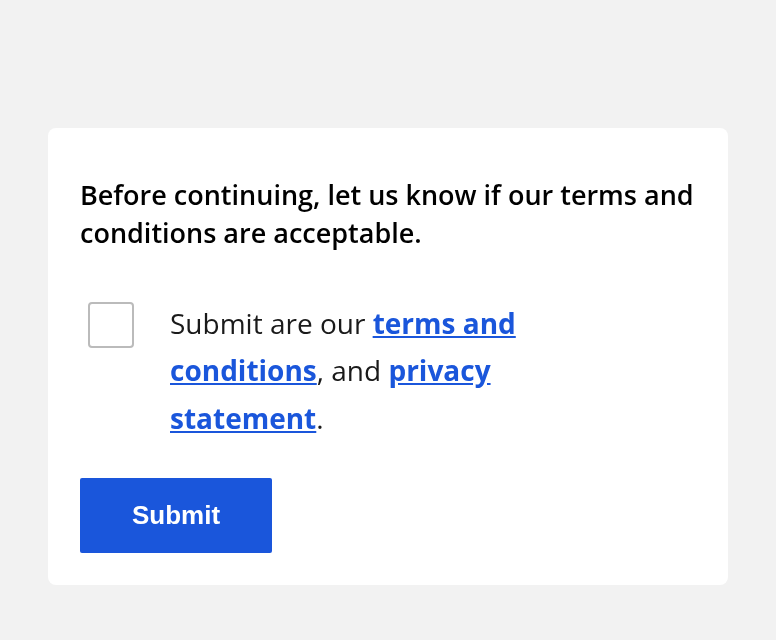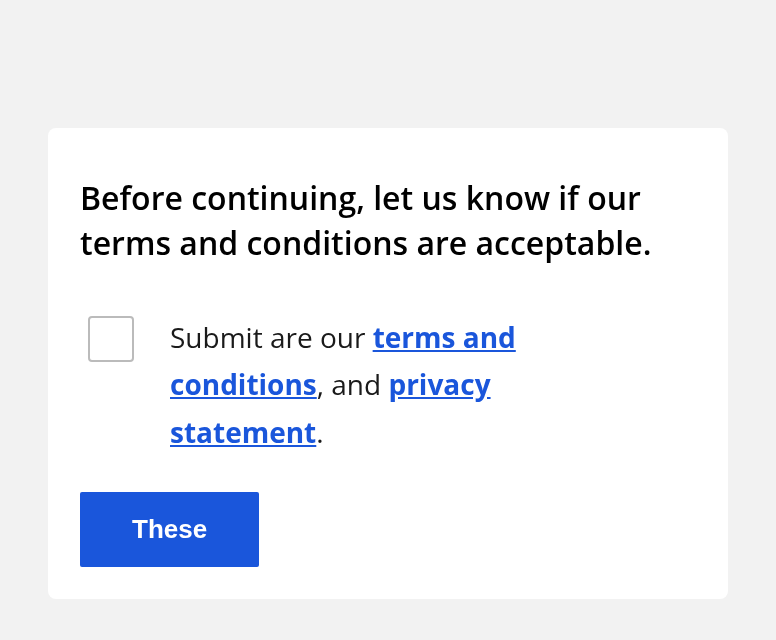--- a/index.html
+++ b/index.html
@@ -14,21 +14,21 @@
       height: 640px;
       padding: 128px 48px 48px 48px;
     }
     .card {
       background: #fff;
       border-radius: 8px;
       padding: 48px 32px 32px 32px;
       width: 680px;
     }
     .legend-text {
-      font-size: 32px;
+      font-size: 27px;
       font-weight: 600;
       line-height: 1.4;
       color: #000;
       margin-bottom: 48px;
     }
     .field-row {
       display: flex;
       align-items: flex-start;
       gap: 36px;
       margin-left: 8px;
@@ -73,14 +73,14 @@
 <div class="card">
   <div class="legend-text">Before continuing, let us know if our terms and conditions are acceptable.</div>
 
   <div class="field-row">
     <div class="checkbox" role="checkbox" aria-checked="false"></div>
     <div class="label-text">
       <span>Submit are our </span><a class="link" href="#">terms and conditions</a><span>, and </span><a class="link" href="#">privacy statement</a><span>.</span>
     </div>
   </div>
 
-  <button class="submit-btn">These</button>
+  <button class="submit-btn">Submit</button>
 </div>
 
 </body></html>

